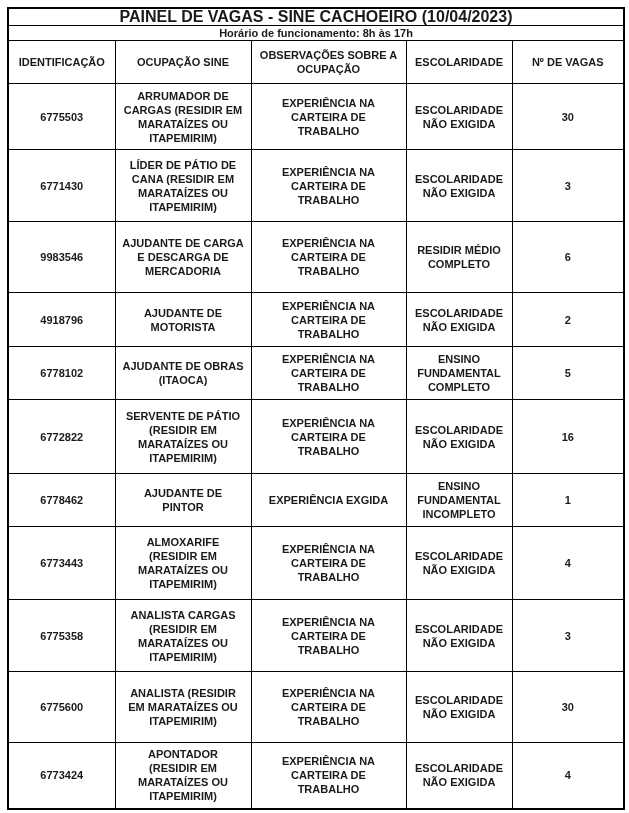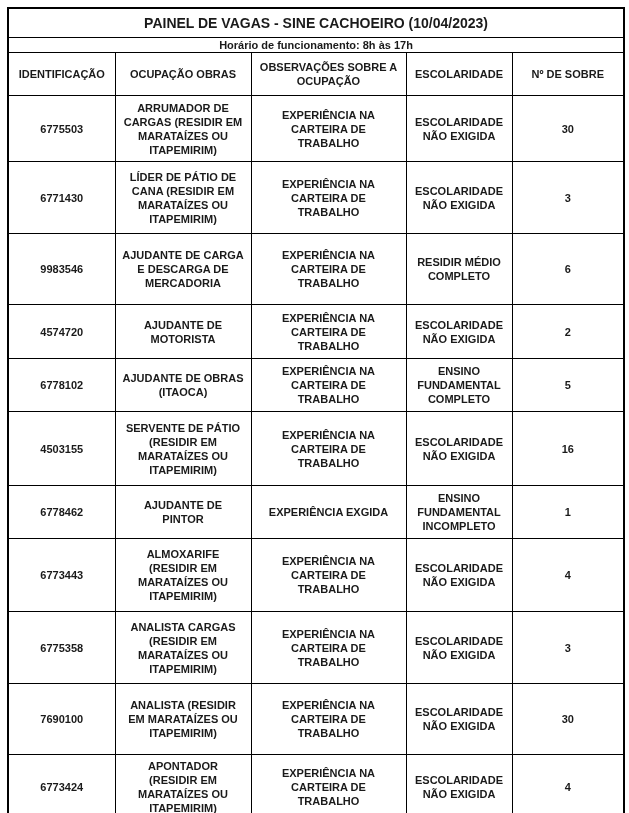--- a/index.html
+++ b/index.html
@@ -23,24 +23,24 @@
   th, td {
     border: 1px solid #000;
     text-align: center;
     vertical-align: middle;
     font-weight: 700;
     white-space: pre-line;
     overflow: hidden;
     padding: 1px 4px;
   }
   td.title-cell {
-    font-size: 14px;
+    font-size: 16px;
     height: 14px;
     line-height: 14px;
-    padding: 7px 2px;
+    padding: 1px 2px;
   }
   td.subtitle-cell {
     font-size: 11px;
     height: 12px;
     line-height: 12px;
     padding: 1px 2px;
     text-align: center;
   }
   thead th {
     font-size: 11px;
@@ -79,25 +79,25 @@
   </colgroup>
   <thead>
     <tr>
       <td colspan="5" class="title-cell">PAINEL DE VAGAS - SINE CACHOEIRO (10/04/2023)</td>
     </tr>
     <tr>
       <td colspan="5" class="subtitle-cell">Horário de funcionamento: 8h às 17h</td>
     </tr>
     <tr id="header-row">
         <th>IDENTIFICAÇÃO</th>
-        <th>OCUPAÇÃO OBRAS</th>
+        <th>OCUPAÇÃO SINE</th>
         <th>OBSERVAÇÕES SOBRE A
 OCUPAÇÃO</th>
         <th>ESCOLARIDADE</th>
-        <th>Nº DE SOBRE</th>
+        <th>Nº DE VAGAS</th>
       </tr>
   </thead>
   <tbody id="table-body">
       <tr>
         <td>6775503</td>
         <td>ARRUMADOR DE
 CARGAS (RESIDIR EM
 MARATAÍZES OU
 ITAPEMIRIM)</td>
         <td>EXPERIÊNCIA NA
@@ -126,21 +126,21 @@
 E DESCARGA DE
 MERCADORIA</td>
         <td>EXPERIÊNCIA NA
 CARTEIRA DE
 TRABALHO</td>
         <td>RESIDIR MÉDIO
 COMPLETO</td>
         <td>6</td>
       </tr>
       <tr>
-        <td>4574720</td>
+        <td>4918796</td>
         <td>AJUDANTE DE
 MOTORISTA</td>
         <td>EXPERIÊNCIA NA
 CARTEIRA DE
 TRABALHO</td>
         <td>ESCOLARIDADE
 NÃO EXIGIDA</td>
         <td>2</td>
       </tr>
       <tr>
@@ -149,21 +149,21 @@
 (ITAOCA)</td>
         <td>EXPERIÊNCIA NA
 CARTEIRA DE
 TRABALHO</td>
         <td>ENSINO
 FUNDAMENTAL
 COMPLETO</td>
         <td>5</td>
       </tr>
       <tr>
-        <td>4503155</td>
+        <td>6772822</td>
         <td>SERVENTE DE PÁTIO
 (RESIDIR EM
 MARATAÍZES OU
 ITAPEMIRIM)</td>
         <td>EXPERIÊNCIA NA
 CARTEIRA DE
 TRABALHO</td>
         <td>ESCOLARIDADE
 NÃO EXIGIDA</td>
         <td>16</td>
@@ -198,21 +198,21 @@
 MARATAÍZES OU
 ITAPEMIRIM)</td>
         <td>EXPERIÊNCIA NA
 CARTEIRA DE
 TRABALHO</td>
         <td>ESCOLARIDADE
 NÃO EXIGIDA</td>
         <td>3</td>
       </tr>
       <tr>
-        <td>7690100</td>
+        <td>6775600</td>
         <td>ANALISTA (RESIDIR
 EM MARATAÍZES OU
 ITAPEMIRIM)</td>
         <td>EXPERIÊNCIA NA
 CARTEIRA DE
 TRABALHO</td>
         <td>ESCOLARIDADE
 NÃO EXIGIDA</td>
         <td>30</td>
       </tr>

